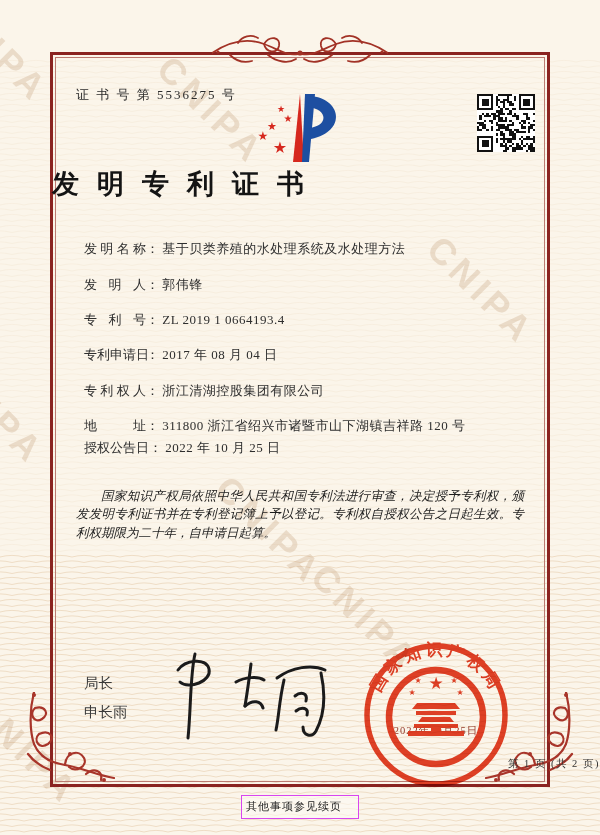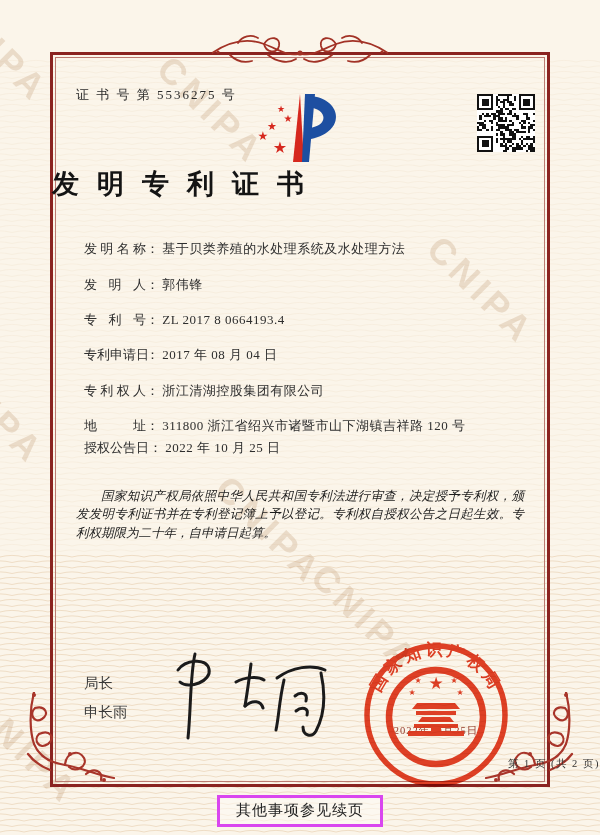--- a/index.html
+++ b/index.html
@@ -58,22 +58,22 @@
     position:absolute;left:84px;top:669px;
     font-family:"Liberation Sans","DejaVu Sans",sans-serif;
     font-size:14.5px;color:#3a3a3a;line-height:29px;
   }
   .pageno{
     position:absolute;left:0;top:757px;width:100%;text-align:right;
     font-size:10.5px;color:#333;letter-spacing:1.5px;
   }
   .notebox{
     position:absolute;left:50%;top:795px;transform:translateX(-50%);
-    border:3px solid #d946ef;padding:3px 16px 4px 16px;
-    font-size:15px;color:#222;letter-spacing:1px;white-space:nowrap;
+    border:1px solid #d946ef;padding:3px 16px 4px 4px;
+    font-size:11px;color:#222;letter-spacing:1px;white-space:nowrap;
     background:rgba(253,250,243,0.6);
   }
   svg{display:block;}
   .seal-svg{mix-blend-mode:multiply;}
 </style>
 </head>
 <body>
 
 <svg id="waves" class="abs" width="600" height="835" viewBox="0 0 600 835" style="left:0;top:0;pointer-events:none;">
     <path d="M-24 62 q12 -3.2 24 0 q12 -3.2 24 0 q12 -3.2 24 0 q12 -3.2 24 0 q12 -3.2 24 0 q12 -3.2 24 0 q12 -3.2 24 0 q12 -3.2 24 0 q12 -3.2 24 0 q12 -3.2 24 0 q12 -3.2 24 0 q12 -3.2 24 0 q12 -3.2 24 0 q12 -3.2 24 0 q12 -3.2 24 0 q12 -3.2 24 0 q12 -3.2 24 0 q12 -3.2 24 0 q12 -3.2 24 0 q12 -3.2 24 0 q12 -3.2 24 0 q12 -3.2 24 0 q12 -3.2 24 0 q12 -3.2 24 0 q12 -3.2 24 0 q12 -3.2 24 0 q12 -3.2 24 0" stroke="#dcb98e" stroke-width="0.8" fill="none" opacity="0.15"></path>
@@ -519,21 +519,21 @@
 <div class="frow" style="top:240px;">
   <span class="flabel">发明名称</span><span class="fcolon">：</span>
   <span class="fvalue">基于贝类养殖的水处理系统及水处理方法</span>
 </div>
 <div class="frow" style="top:276px;">
   <span class="flabel">发明人</span><span class="fcolon">：</span>
   <span class="fvalue">郭伟锋</span>
 </div>
 <div class="frow" style="top:311px;">
   <span class="flabel">专利号</span><span class="fcolon">：</span>
-  <span class="fvalue">ZL 2017 8 0664193.4</span>
+  <span class="fvalue">ZL 2019 1 0664193.4</span>
 </div>
 <div class="frow" style="top:346px;">
   <span class="flabel">专利申请日</span><span class="fcolon">：</span>
   <span class="fvalue">2017 年 08 月 04 日</span>
 </div>
 <div class="frow" style="top:382px;">
   <span class="flabel">专利权人</span><span class="fcolon">：</span>
   <span class="fvalue">浙江清湖控股集团有限公司</span>
 </div>
 <div class="frow" style="top:417px;">

